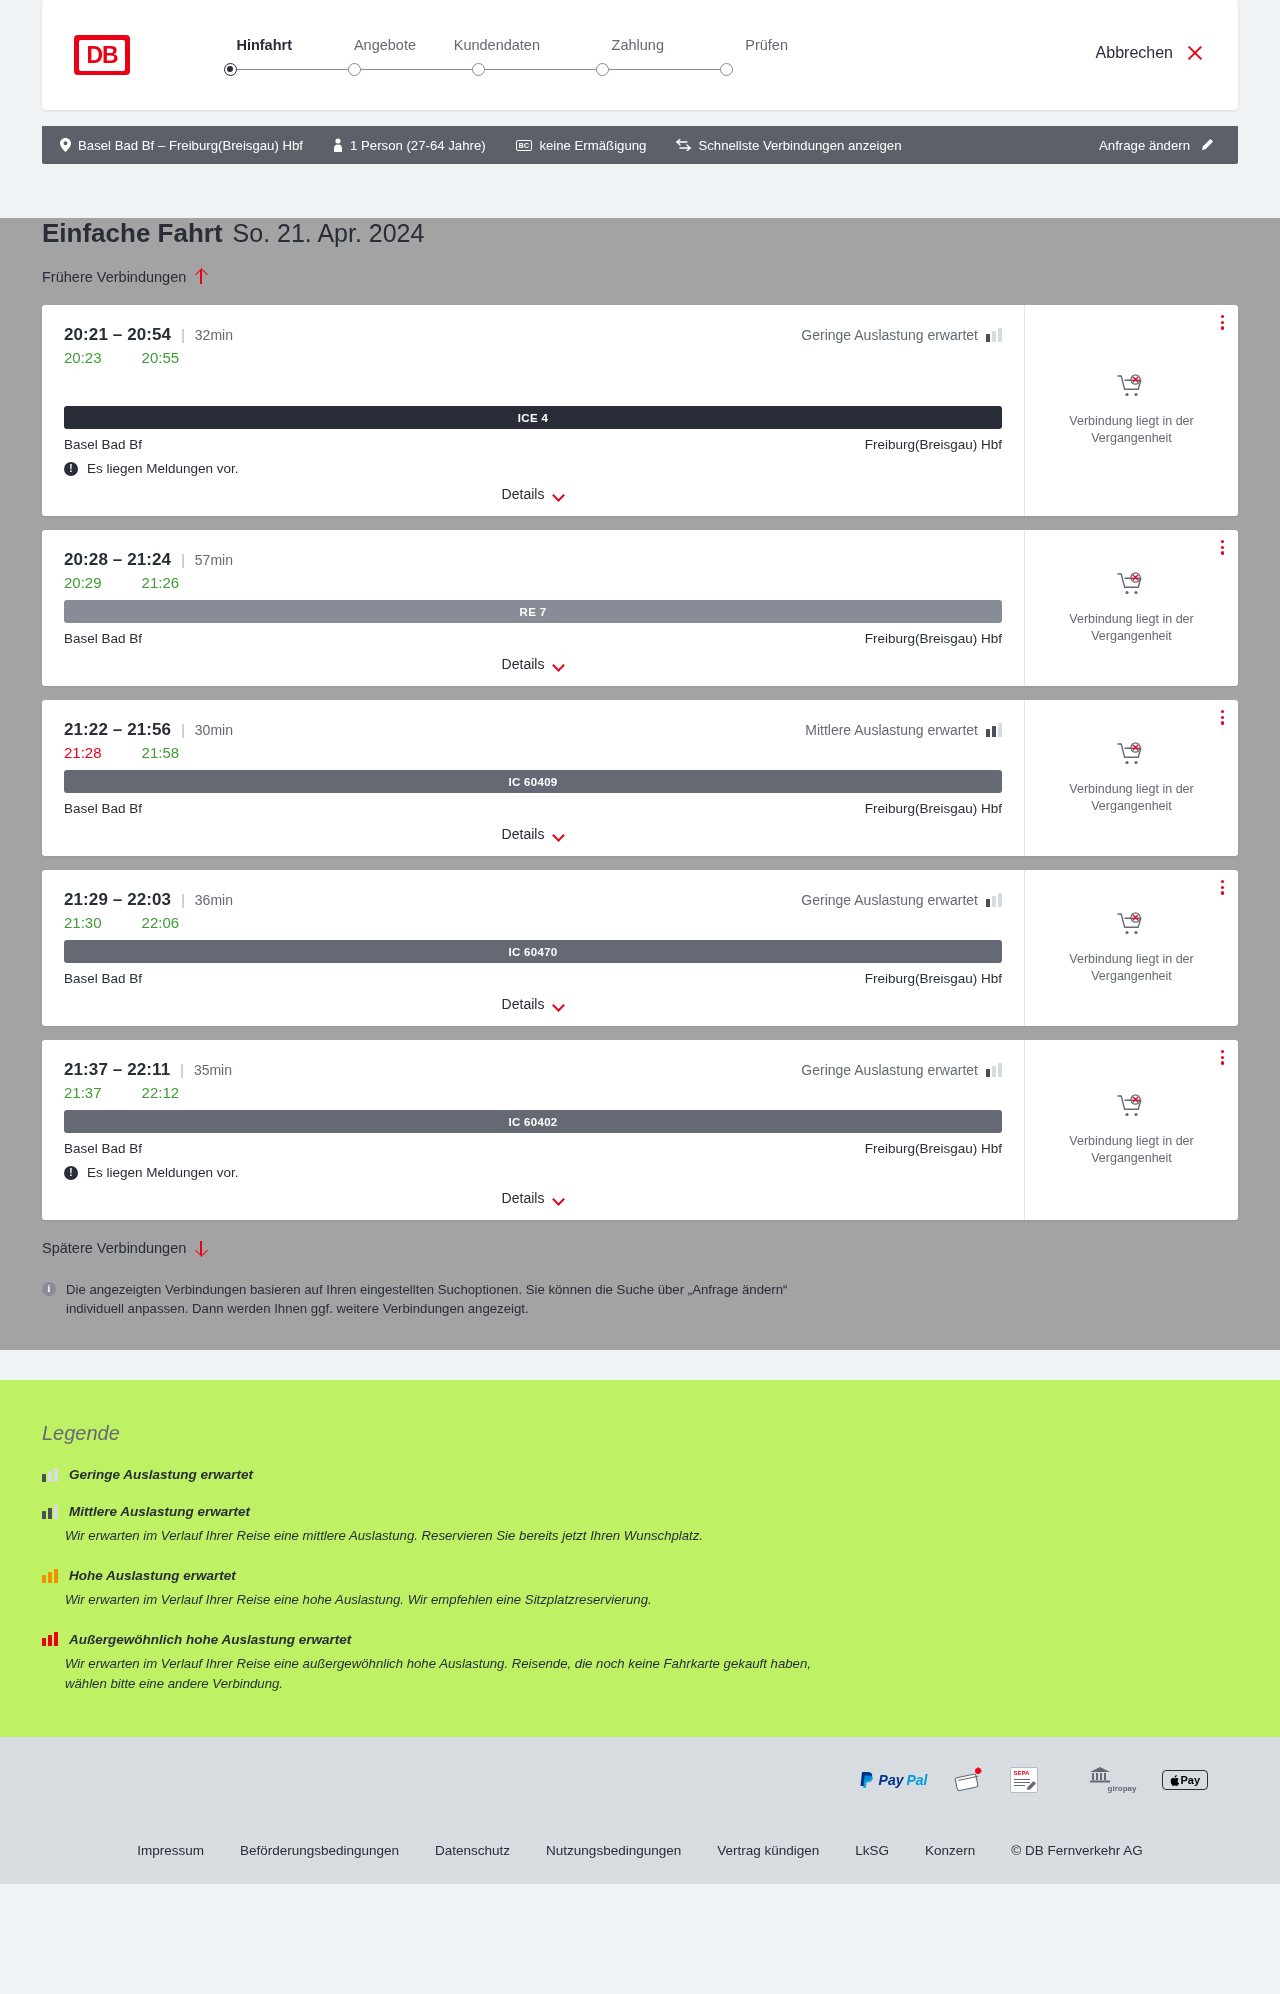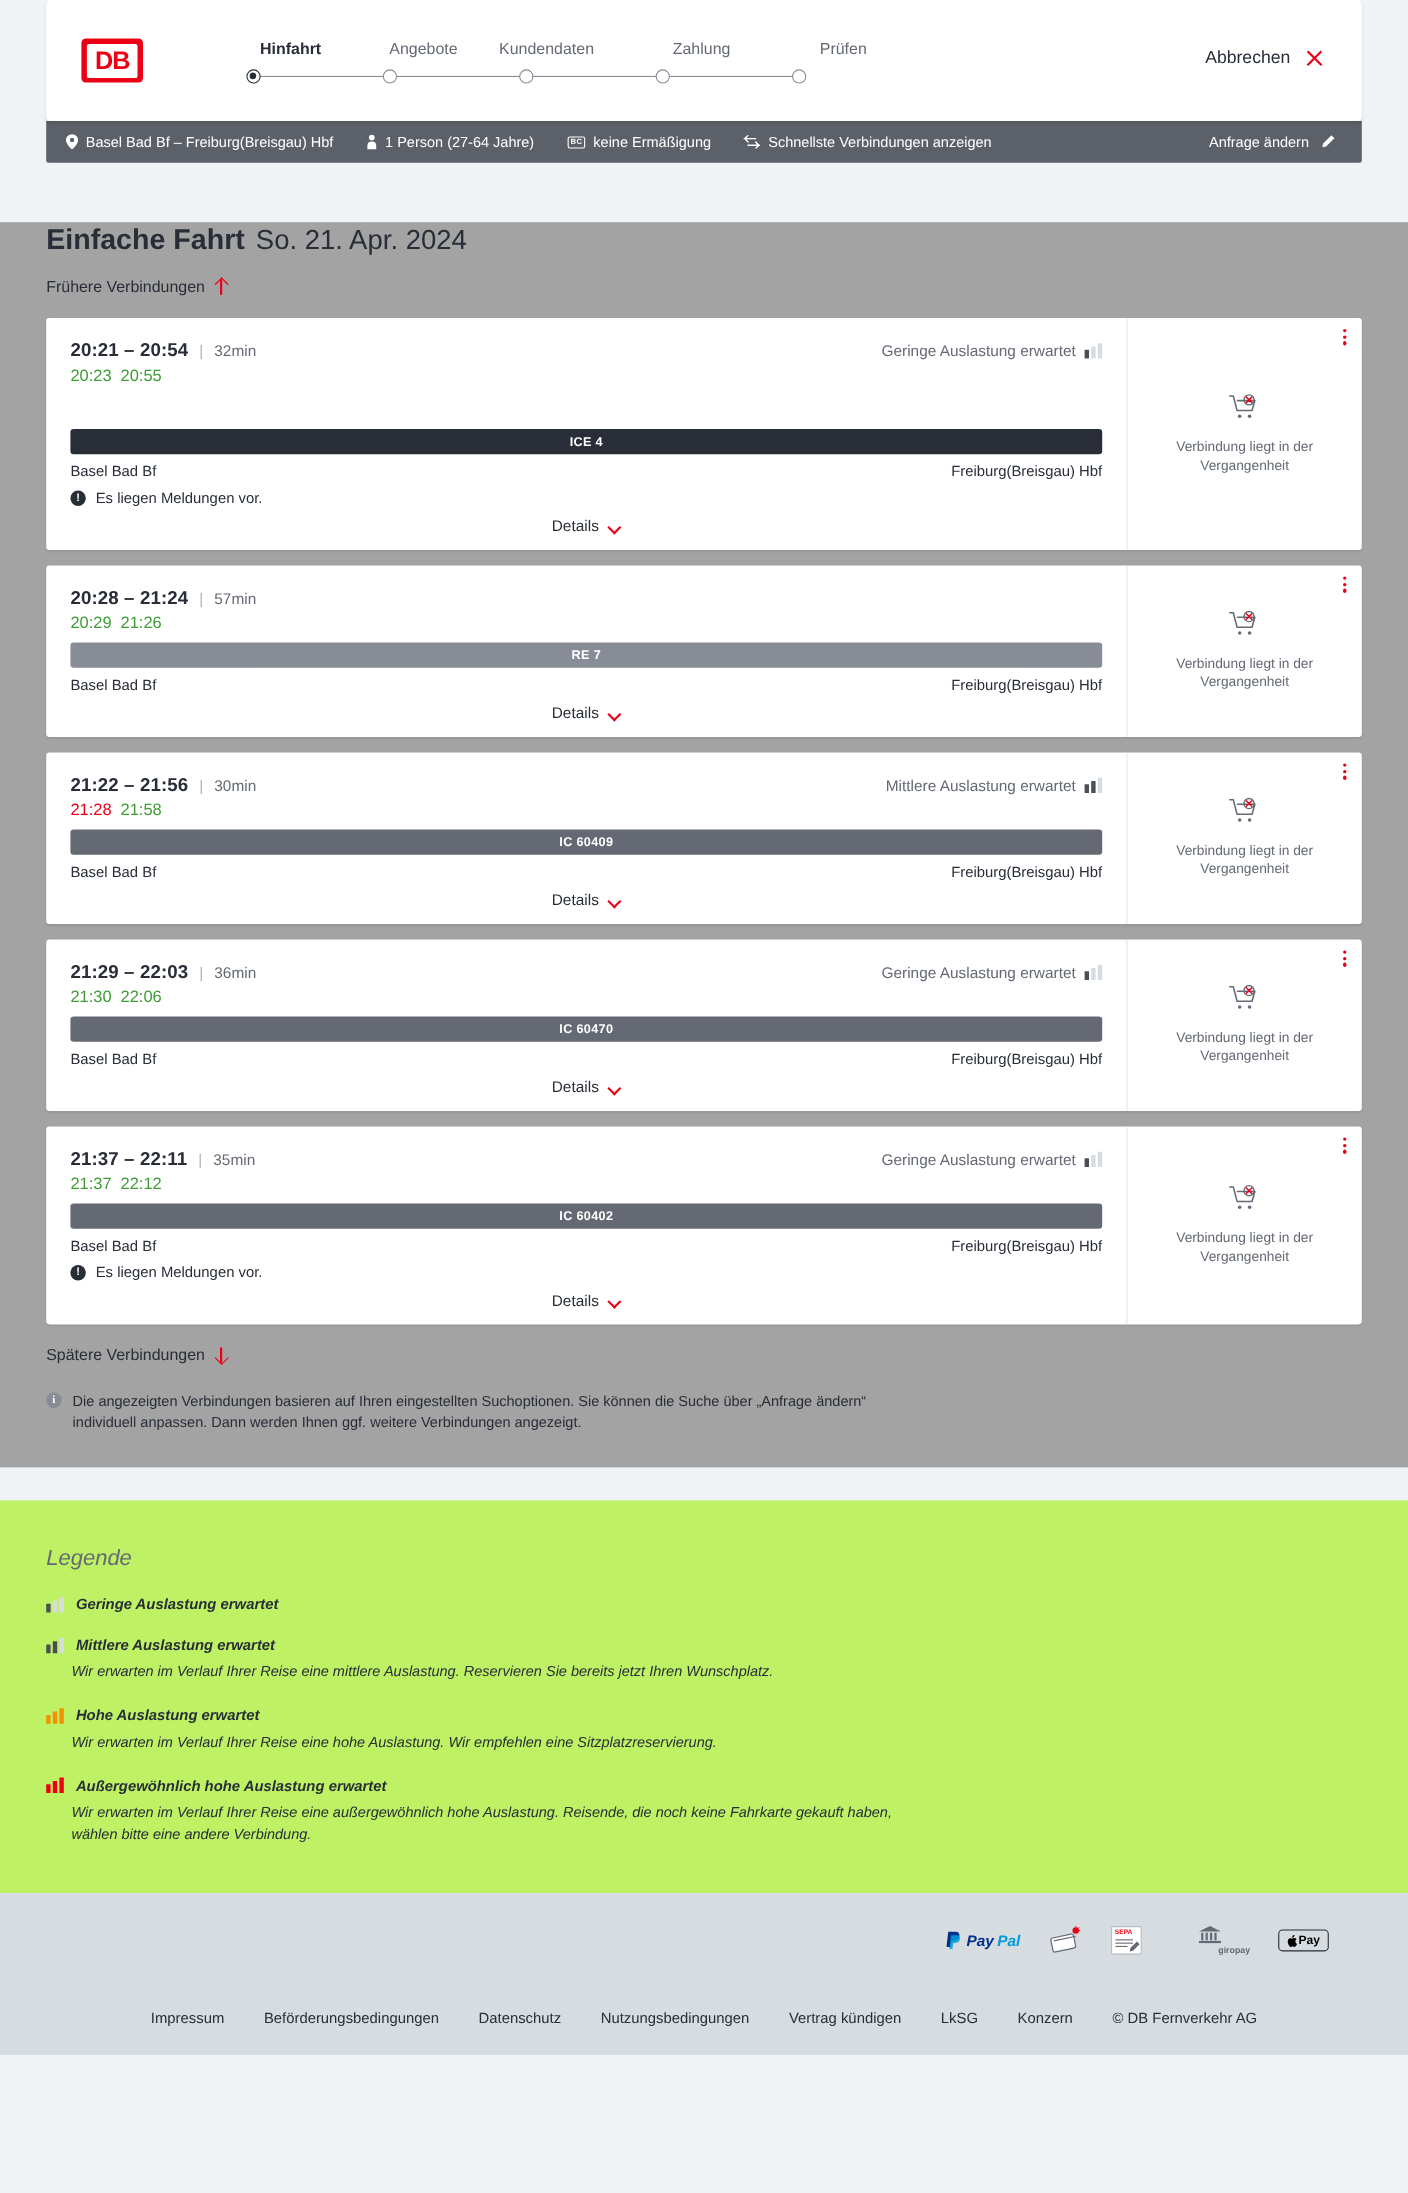--- a/index.html
+++ b/index.html
@@ -8,21 +8,21 @@
     background: #f0f3f5;
     font-family: "Liberation Sans", sans-serif;
     color: #282d37;
   }
   body { width: 1280px; min-height: 1994px; position: relative; }
 
   
   .header-wrap {
     width: 1280px;
     background: #f0f3f5;
-    padding: 0 0 0 0;
+    padding: 0 0 16px 0;
   }
   .header-card {
     margin: 0 42px 0 42px;
     background: #ffffff;
     border-radius: 4px;
     height: 110px;
     display: flex;
     align-items: center;
     box-shadow: 0 1px 3px rgba(0,0,0,0.10);
     position: relative;
@@ -227,21 +227,21 @@
   .bar.b1 { height: 8px; }
   .bar.b2 { height: 11px; }
   .bar.b3 { height: 14px; }
   .bar.on-low   { background: #4a4f57; }
   .bar.on-mid   { background: #4a4f57; }
   .bar.on-high  { background: #f39200; }
   .bar.off      { background: #d7dce1; }
 
   .conn-row2 {
     margin-top: 4px;
-    display: flex; gap: 8px;
+    display: flex; gap: 40px;
     font-size: 15px;
   }
   .t-green { color: #3f9c35; }
   .t-red   { color: #ec0016; }
 
   .train-badge {
     margin-top: 9px;
     height: 23px;
     border-radius: 3px;
     display: flex; align-items: center; justify-content: center;

